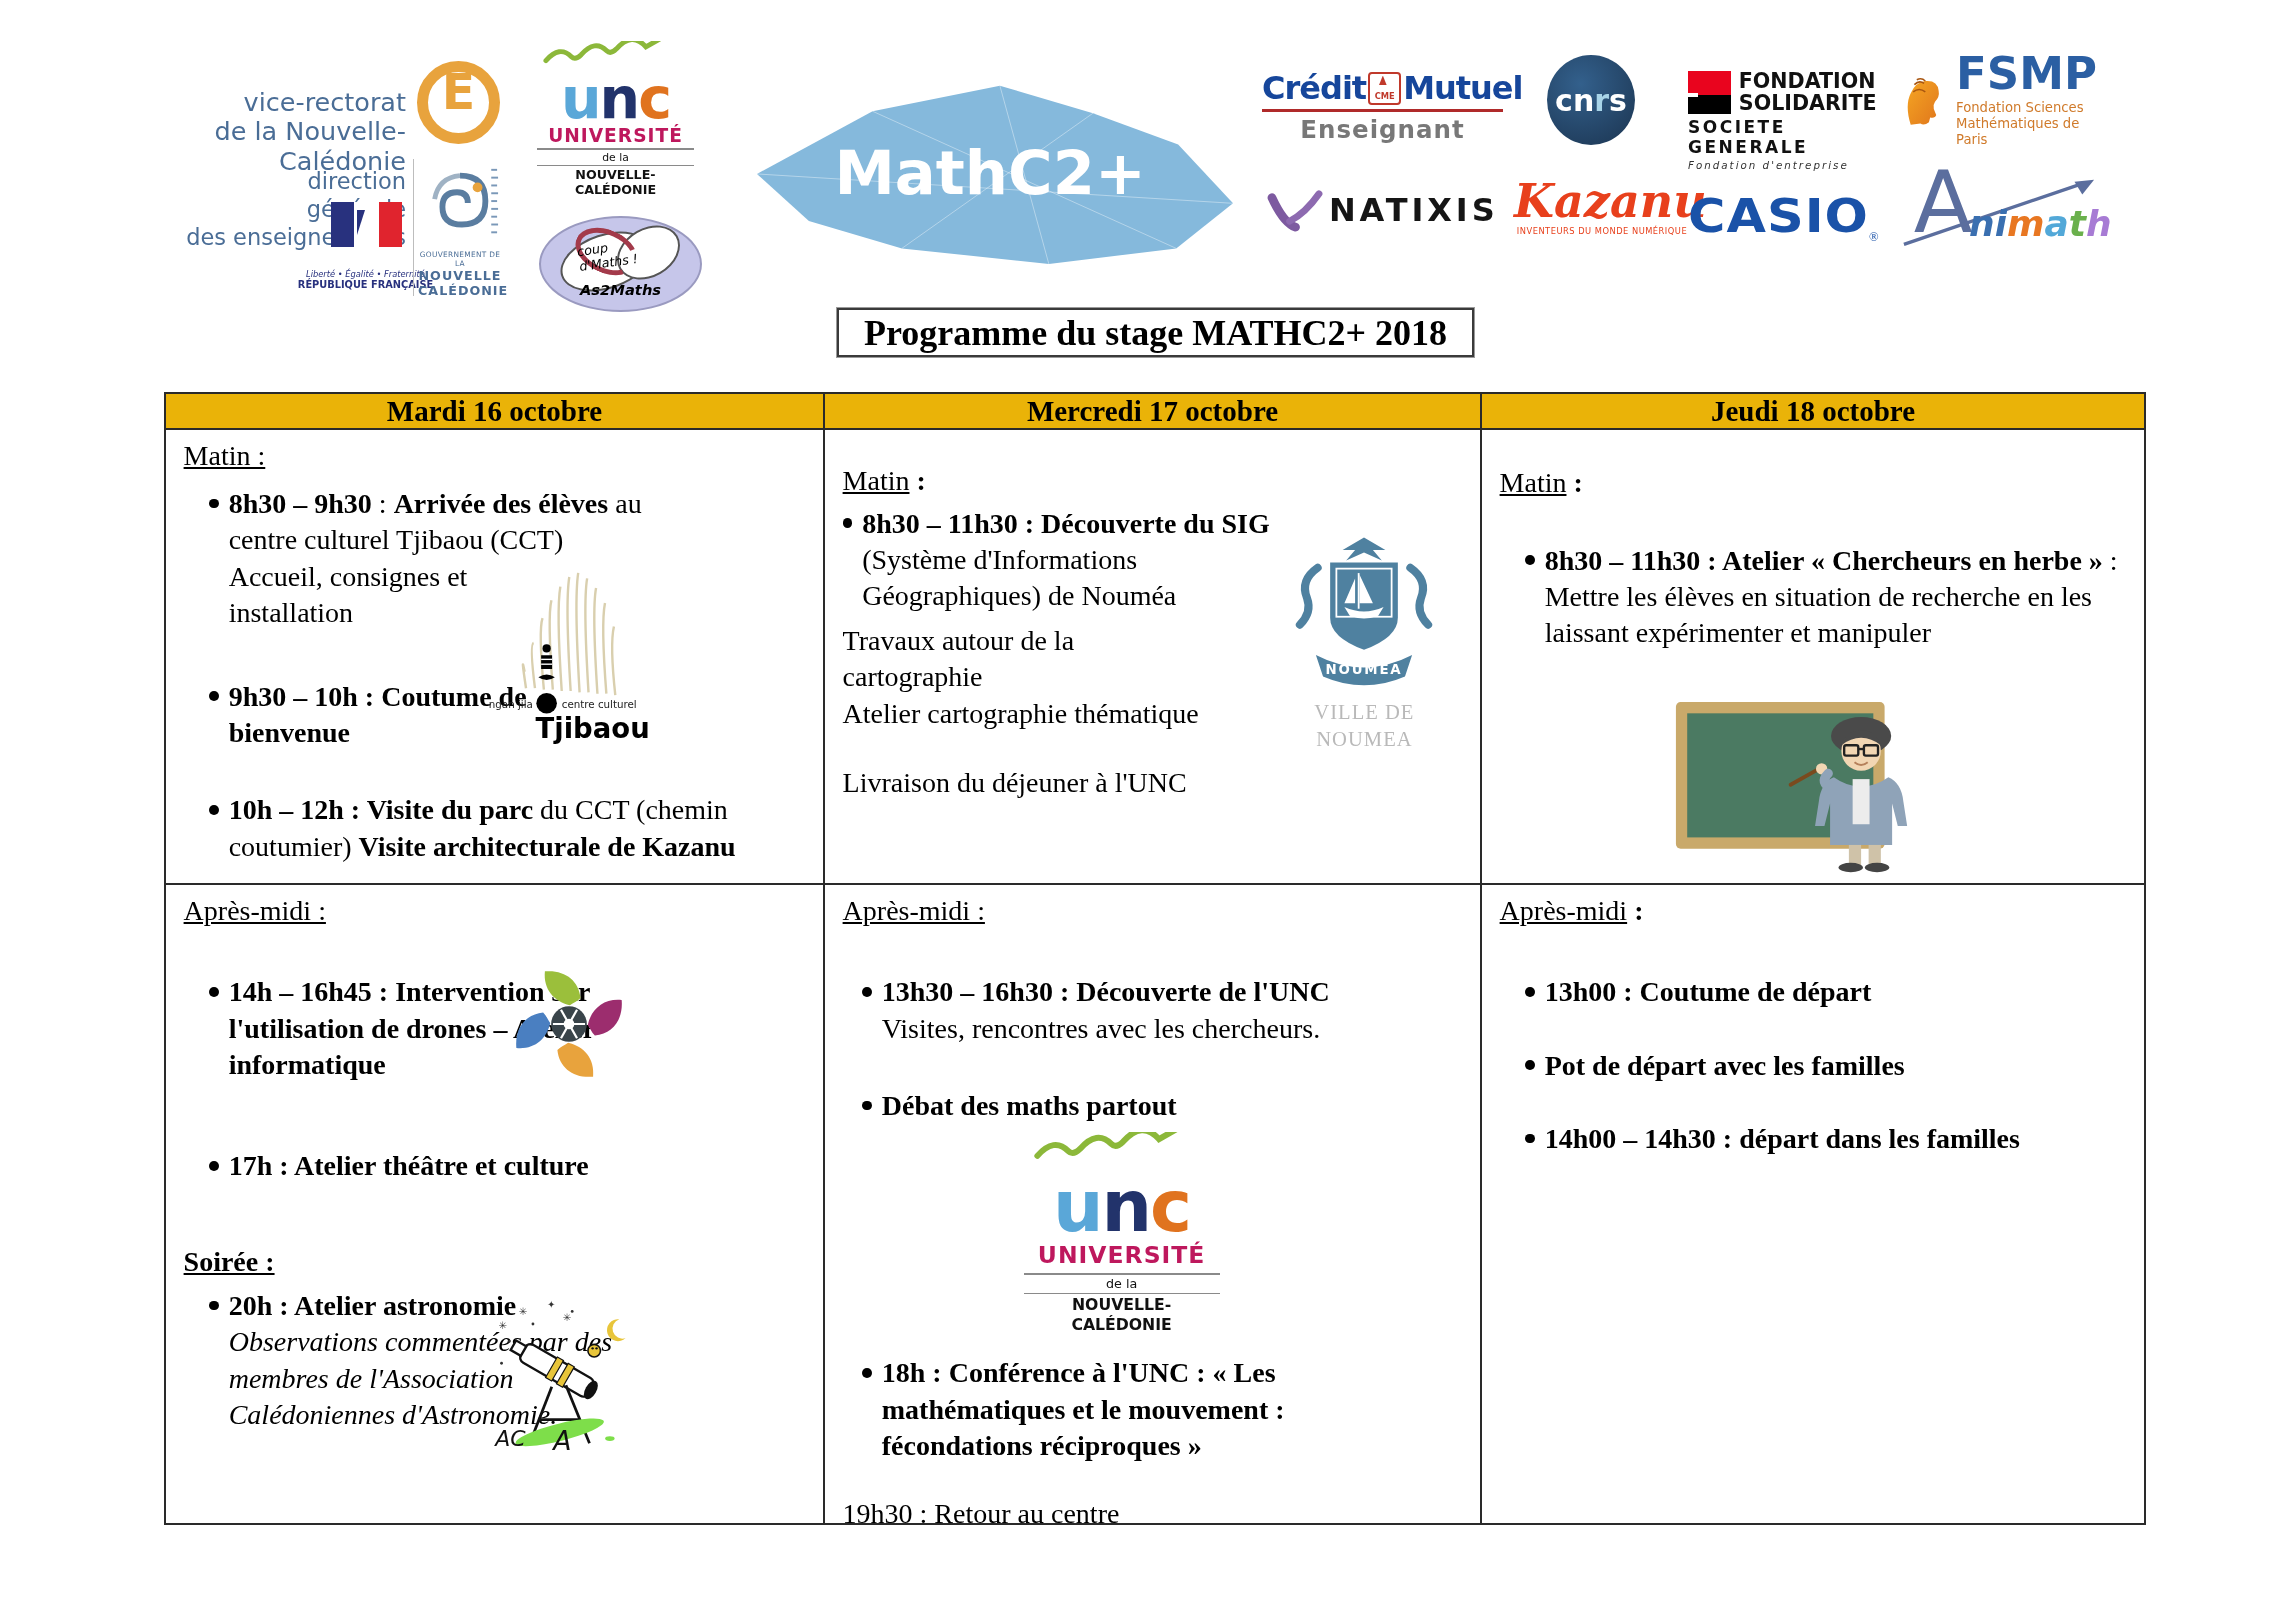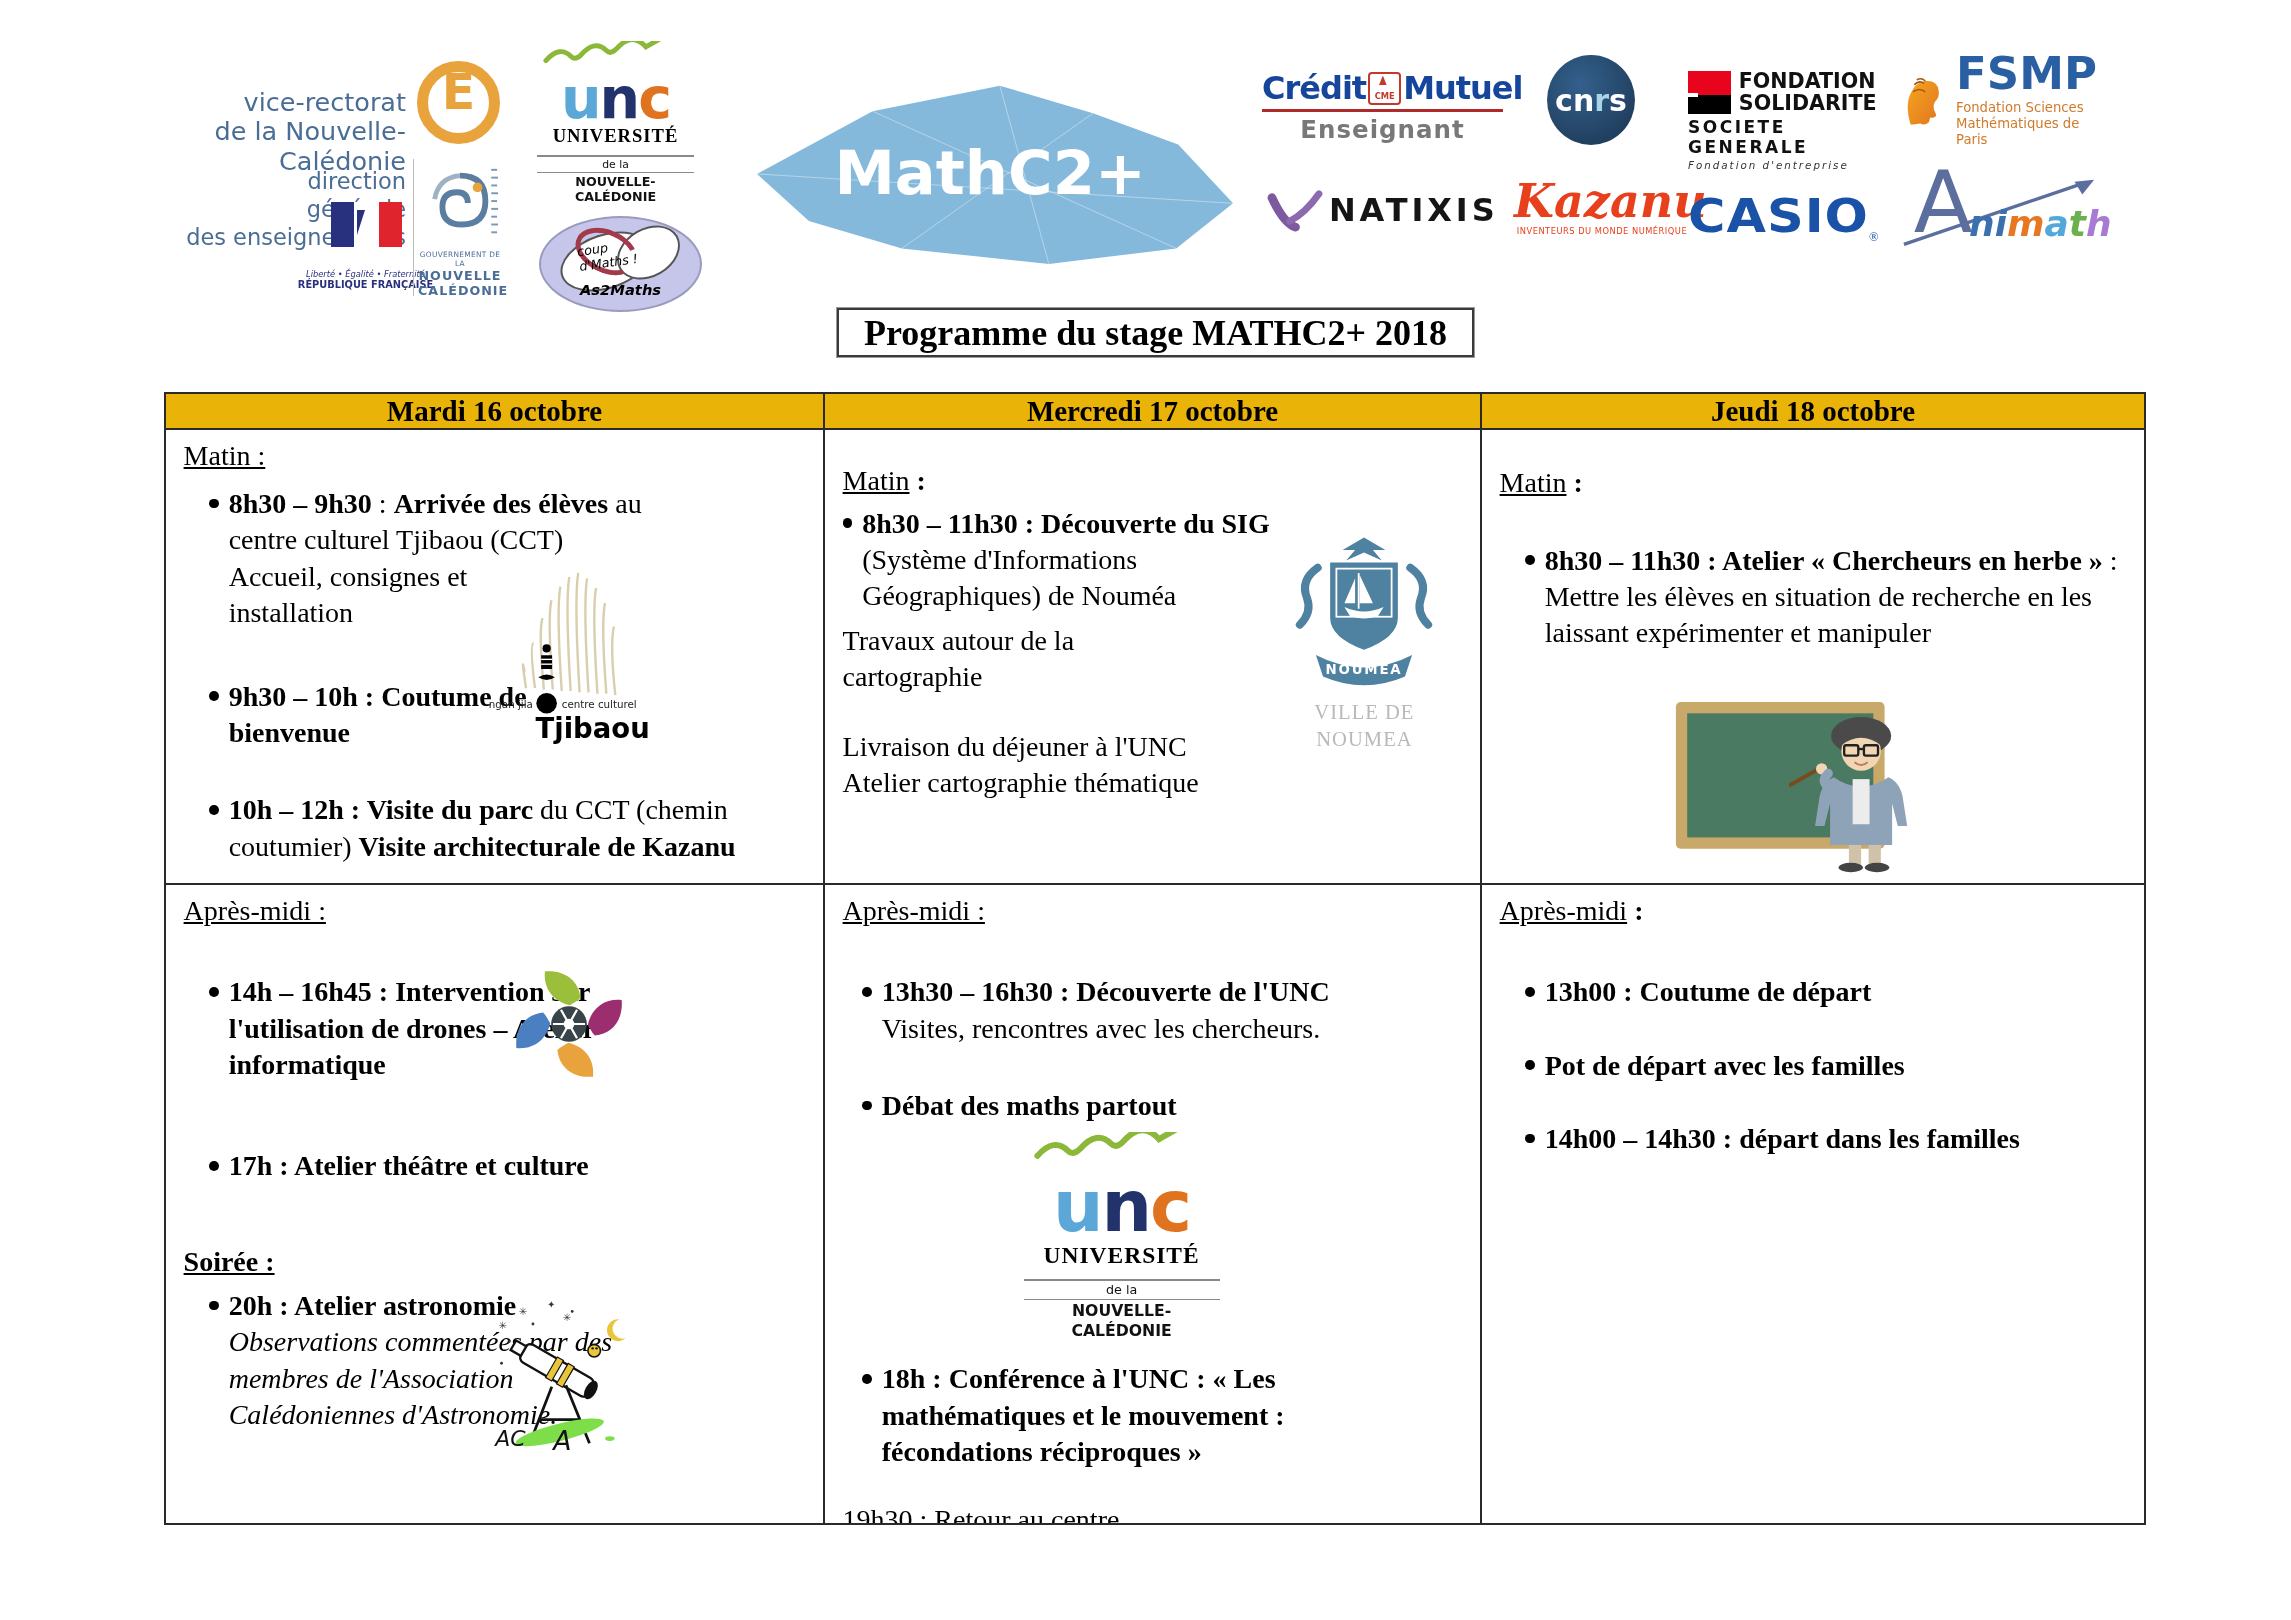--- a/index.html
+++ b/index.html
@@ -19,21 +19,21 @@
   .vr-cap{position:absolute;right:61px;bottom:7.8px;width:147px;text-align:center;font-family:"DejaVu Sans",sans-serif;color:#28317e;}
   .vr-cap .m1{font-size:8.3px;font-style:italic;}
   .vr-cap .m2{font-size:9.8px;font-weight:700;}
   .vr-sep{position:absolute;right:86px;bottom:2px;width:1px;height:137px;background:#bdbdbd;}
   .vr-gov{position:absolute;right:-2px;bottom:0;width:84px;text-align:center;color:#4a6d96;font-family:"DejaVu Sans",sans-serif;}
   .vr-gov .g1{font-size:7.4px;letter-spacing:0.3px;}
   .vr-gov .g2{font-size:12.7px;font-weight:700;letter-spacing:1px;}
   .unc-h{left:537px;top:41px;width:157px;text-align:center;font-family:"DejaVu Sans",sans-serif;}
   .unc-letters{font-weight:800;font-size:57px;line-height:.95;letter-spacing:-2px;}
   .unc-u{color:#5aa7d8;} .unc-n{color:#22336b;} .unc-c{color:#e0731f;}
-  .unc-l1{font-size:18.6px;font-weight:800;letter-spacing:1px;color:#000000;border-bottom:2px solid #8a8a8a;padding-bottom:8px;font-family:Liberation Serif, serif;}
+  .unc-l1{font-size:18.6px;font-weight:800;letter-spacing:1px;color:#be185d;border-bottom:2px solid #8a8a8a;padding-bottom:2px;}
   .unc-l2{font-size:10.8px;color:#111;margin-top:1px;}
   .unc-l3{font-size:12.7px;font-weight:600;color:#111;border-top:1px solid #8a8a8a;margin-top:1px;padding-top:1px;}
   .as2{left:539px;top:216px;width:159px;height:92px;background:#c6c6ea;border:2px solid #9a9ac0;border-radius:50%;overflow:hidden;}
   .as2 .sole{position:absolute;left:17.6px;top:15.7px;width:90px;height:51px;background:#fff;border:2px solid #555;border-radius:50%;transform:rotate(-18deg);}
   .as2 .sole2{position:absolute;left:74px;top:9.8px;width:63px;height:45px;background:#fff;border:2px solid #555;border-radius:50%;transform:rotate(-30deg);}
   .as2 .strap{position:absolute;left:33px;top:11.8px;width:55px;height:33px;border:5.9px solid #a33a4a;border-radius:50%;border-right-color:transparent;transform:rotate(24deg);}
   .as2 .t1{position:absolute;left:37px;top:21.6px;font-family:"DejaVu Sans",sans-serif;font-size:12.7px;font-style:italic;transform:rotate(-8deg);}
   .as2 .t2{position:absolute;left:39px;top:63px;width:78px;text-align:center;font-family:"DejaVu Sans",sans-serif;font-size:14.7px;font-style:italic;font-weight:600;}
   .mathc2{left:755px;top:74px;width:480px;height:194px;}
   .cm{left:1262px;top:69px;width:241px;font-family:"DejaVu Sans",sans-serif;}
@@ -299,22 +299,22 @@
     </svg>
   </div>
 
   <div class="cell br bb">
     <div style="margin-top:25.5px"><span class="u">Matin</span><span class="b"> :</span></div>
     <div class="ev" style="margin-top:5.9px">
       <span class="dot"></span>
       <div style="width:451px"><span class="b">8h30 – 11h30 : Découverte du SIG</span><span> (Système d'Informations Géographiques) de Nouméa</span></div>
     </div>
     <div style="margin-top:8px;width:260px">Travaux autour de la cartographie</div>
+    <div style="width:412px">Atelier cartographie thématique</div>
     <div style="margin-top:33px">Livraison du déjeuner à l'UNC</div>
-    <div style="width:412px">Atelier cartographie thématique</div>
     <div class="abs" style="right:17.6px;top:103px;width:196px">
       <svg width="196" height="155" viewBox="0 0 220 172" style="font-size:28.5px">
         <path d="M110 4 l-24 14 h14 l-10 12 20 -9 20 9 -10 -12 h14 z" fill="#4f81a0"></path>
         <path d="M72 32 h76 v62 q0 22 -38 36 q-38 -14 -38 -36 z" fill="#4f81a0"></path>
         <rect x="79" y="39" width="62" height="54" fill="none" stroke="#fff" stroke-width="2"></rect>
         <path d="M88 82 q22 10 44 0 l-6 10 q-16 6 -32 0 z" fill="#fff"></path>
         <path d="M100 50 l-12 28 h12 z M105 46 l15 32 h-15 z" fill="#fff"></path>
         <line x1="104" y1="44" x2="104" y2="84" stroke="#fff" stroke-width="2"></line>
         <path d="M58 38 q-20 14 -12 34 q6 16 -8 30" fill="none" stroke="#4f81a0" stroke-width="9" stroke-linecap="round"></path>
         <path d="M162 38 q20 14 12 34 q-6 16 8 30" fill="none" stroke="#4f81a0" stroke-width="9" stroke-linecap="round"></path>

